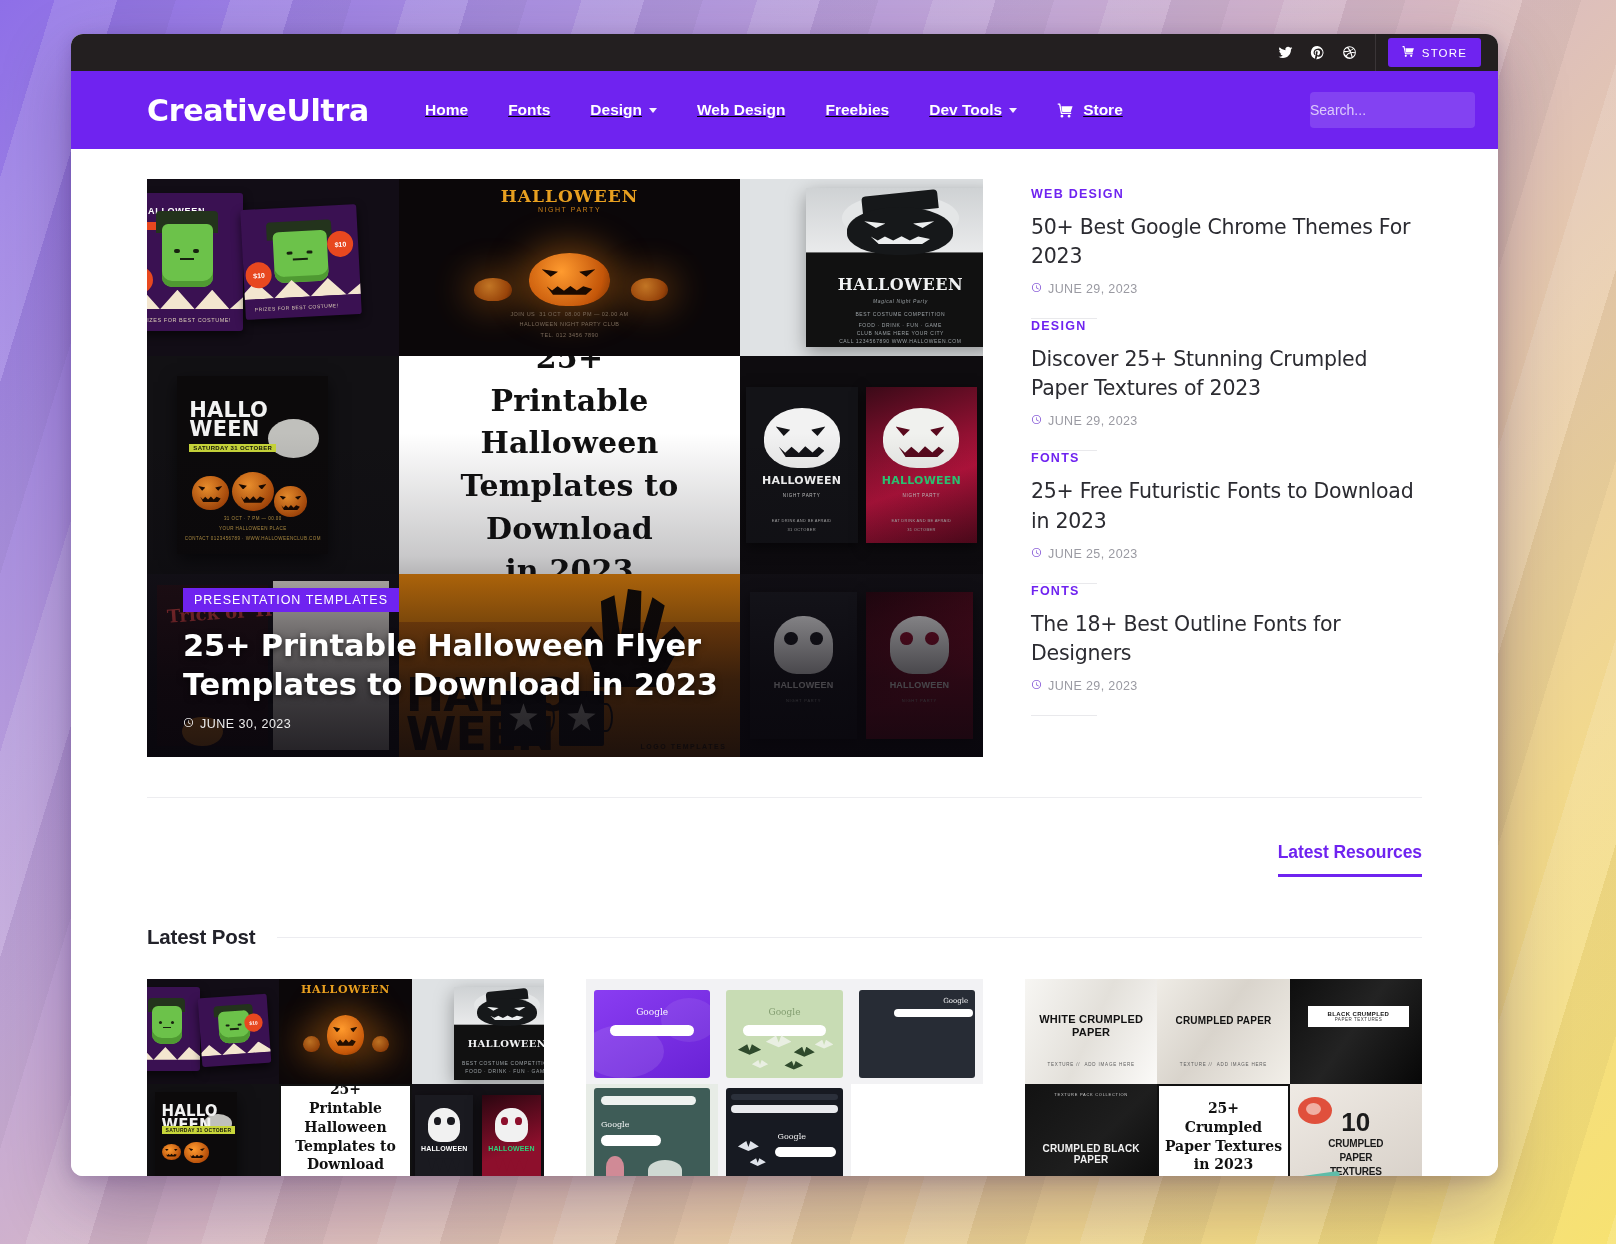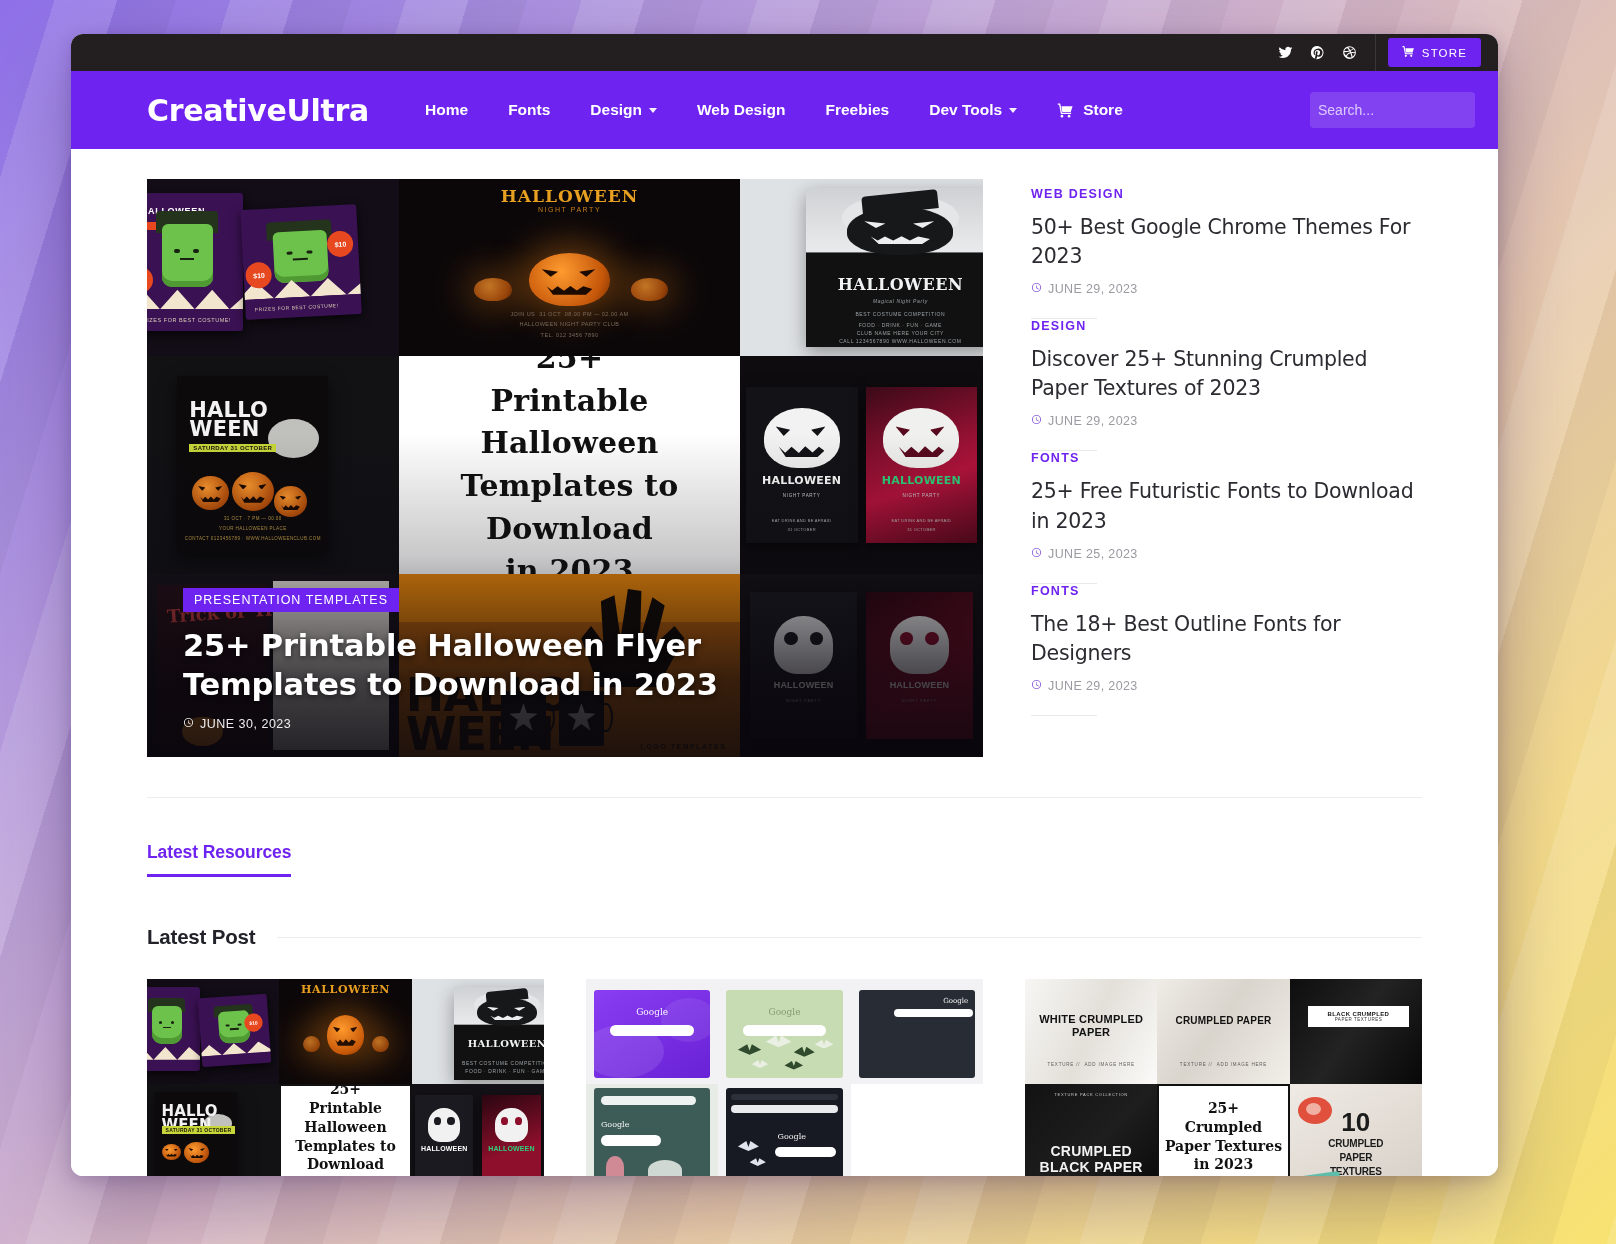--- a/index.html
+++ b/index.html
@@ -62,21 +62,21 @@
     height: 78px;
     background: #6f23f0;
     display: flex; align-items: center;
     padding: 0 23px 0 76px;
   }
   .logo {
     color: #fff; font-size: 30px; font-weight: 700;
     letter-spacing: -0.3px; white-space: nowrap;
     font-family: "DejaVu Sans", sans-serif;
   }
-  .nav-links { display: flex; align-items: center; margin-left: 36px; }
+  .nav-links { display: flex; align-items: center; margin-left: 36px; text-decoration: underline; }
   .nav-link {
     color: #fff; font-size: 15.5px; font-weight: 700;
     padding: 0 20px; white-space: nowrap;
     display: flex; align-items: center; gap: 7px;
     text-decoration: none; cursor: pointer;
   }
   .caret {
     width: 0; height: 0;
     border-left: 4.5px solid transparent;
     border-right: 4.5px solid transparent;
@@ -85,21 +85,21 @@
   }
   .nav-link .cart-ico { margin-right: 2px; }
   .nav-link .cart-ico svg { fill: #fff; display: block; }
 
   .search-wrap {
     margin-left: auto;
     width: 165px; height: 36px;
     background: rgba(255,255,255,0.14);
     border-radius: 4px;
     display: flex; align-items: center;
-    padding: 0 8px;
+    padding: 0 0;
   }
   .search-input {
     flex: 1; background: transparent; border: none; outline: none;
     color: #fff; font-size: 14px;
     font-family: "Liberation Sans", sans-serif;
   }
   .search-input::placeholder { color: rgba(255,255,255,.72); }
 
   
   .page {
@@ -243,21 +243,21 @@
   }
   .side-title {
     color: #2b2b31; font-size: 20.5px; font-weight: 400; line-height: 1.42;
     font-family: "DejaVu Sans", sans-serif; letter-spacing: -.25px;
   }
   .side-date { margin-top: 11px; color:#9a9aa2; font-size:12.5px; letter-spacing:.03em; display:flex; align-items:center; gap:6px;}
   .side-date svg{fill:#8a5fd8;}
 
   
   .wide-sep { height:1px; background:#ededf0; margin:40px 0 0 0; }
-  .tabs { display:flex; justify-content:flex-start; margin-top: 44px; }
+  .tabs { display:flex; justify-content:flex-end; margin-top: 44px; }
   .tab {
     color:#6f23f0; font-size:17.5px; font-weight:700; padding-bottom:11px;
     border-bottom:3px solid #6f23f0; cursor:pointer; letter-spacing:-.1px;
   }
 
   
   .lp-head { display:flex; align-items:center; gap:22px; margin-top: 48px; }
   .lp-title { font-size:20.5px; font-weight:700; color:#22222a; white-space:nowrap; letter-spacing:-.2px;}
   .lp-rule { flex:1; height:1px; background:#ececf0; }
 
@@ -807,21 +807,21 @@
               <div class="p-txt" style="top:34%;font-size:10px;">CRUMPLED PAPER</div>
               <div class="p-sub"><span>TEXTURE</span> // &nbsp;ADD IMAGE HERE</div>
             </div>
             <div class="p-cell p-black">
               <div class="p-chip">
                 <div class="a">BLACK CRUMPLED</div>
                 <div class="b">PAPER TEXTURES</div>
               </div>
             </div>
             <div class="p-cell p-dark2">
-              <div class="p-txt light" style="top:56%;font-size:14px;line-height:1.15;">CRUMPLED BLACK PAPER</div>
+              <div class="p-txt light" style="top:56%;font-size:10px;line-height:1.15;">CRUMPLED BLACK PAPER</div>
               <div class="p-sub light" style="bottom:auto;top:8%;font-size:4px;">TEXTURE PACK COLLECTION</div>
             </div>
             <div class="p-cell g-text">
               <div class="t">
                 <span>25+</span><br>
                 <span>Crumpled</span><br>
                 <span>Paper Textures</span><br>
                 <span>in 2023</span>
               </div>
             </div>

